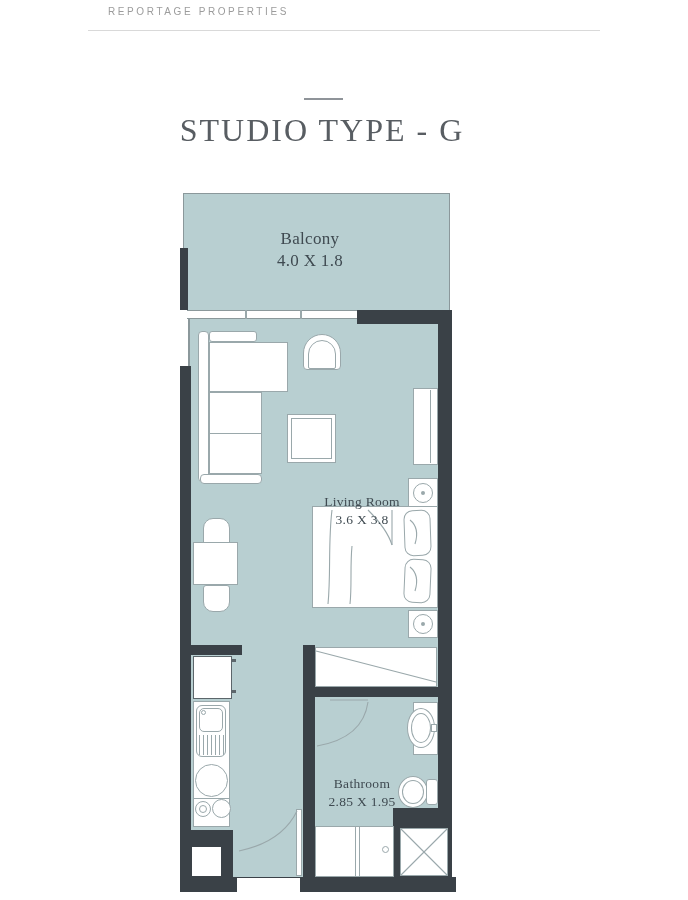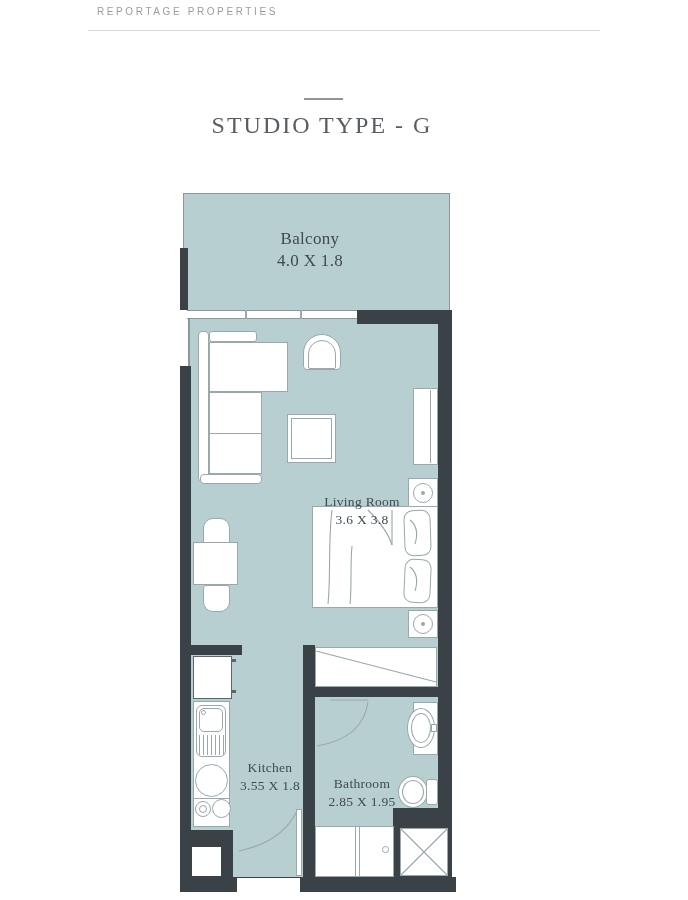--- a/index.html
+++ b/index.html
@@ -7,27 +7,27 @@
     --wall:#3a4147;
     --furniture-line:#9aa8ab;
     --label-text:#3f4a51;
     --brand-text:#9c9c9c;
     --title-text:#585d62;
     --divider-line:#d9d9d9;
   }
   html,body{margin:0;padding:0;background:#fff;}
   .canvas{position:relative;width:688px;height:900px;background:#fff;overflow:hidden;
           font-family:"Liberation Sans","DejaVu Sans",sans-serif;}
-  .brand{position:absolute;left:77px;top:6px;font-size:10px;letter-spacing:2.6px;
+  .brand{position:absolute;left:88px;top:6px;font-size:10px;letter-spacing:2.6px;
          color:var(--brand-text);font-weight:400;padding-left:20px;}
   .brand-rule{position:absolute;left:88px;top:30px;width:512px;height:1px;background:var(--divider-line);}
   .title-dash{position:absolute;left:304px;top:98px;width:39px;height:2px;background:#8f9499;}
   .page-title{position:absolute;left:122px;top:112px;width:400px;margin:0;text-align:center;
               font-family:"Liberation Serif","DejaVu Serif",serif;font-weight:400;
-              font-size:24px;letter-spacing:2px;color:var(--title-text);}
+              font-size:32px;letter-spacing:2px;color:var(--title-text);}
   .plan{position:absolute;left:180px;top:190px;width:276px;height:702px;}
   .wall{position:absolute;background:var(--wall);}
   .floor{position:absolute;background:var(--floor);}
   .fx{position:absolute;background:#fff;border:1px solid var(--furniture-line);box-sizing:border-box;}
   .ln{position:absolute;background:var(--furniture-line);}
   .plain{position:absolute;background:#fff;}
   .overlay{position:absolute;left:0;top:0;width:276px;height:702px;pointer-events:none;}
   .overlay path{fill:none;stroke:var(--furniture-line);stroke-width:1.1;}
   .room-label{position:absolute;text-align:center;line-height:1.3;letter-spacing:0.3px;
               font-family:"Liberation Serif","DejaVu Serif",serif;color:var(--label-text);}
@@ -148,23 +148,19 @@
     </svg>
 
     <div class="room-label lbl-lg" style="left:30px;top:38px;width:200px;">
       <div>Balcony</div>
       <div>4.0 X 1.8</div>
     </div>
     <div class="room-label lbl-md" style="left:112px;top:279px;width:140px;">
       <div>Living Room</div>
       <div>3.6 X 3.8</div>
     </div>
-    <div class="room-label lbl-md" style="left:38px;top:545px;width:104px;">
-      <div>Kitchen</div>
-      <div>3.55 X 1.8</div>
-    </div>
     <div class="room-label lbl-md" style="left:130px;top:561px;width:104px;">
       <div>Bathroom</div>
       <div>2.85 X 1.95</div>
     </div>
 
   </div>
 </div>
 
 </body></html>

